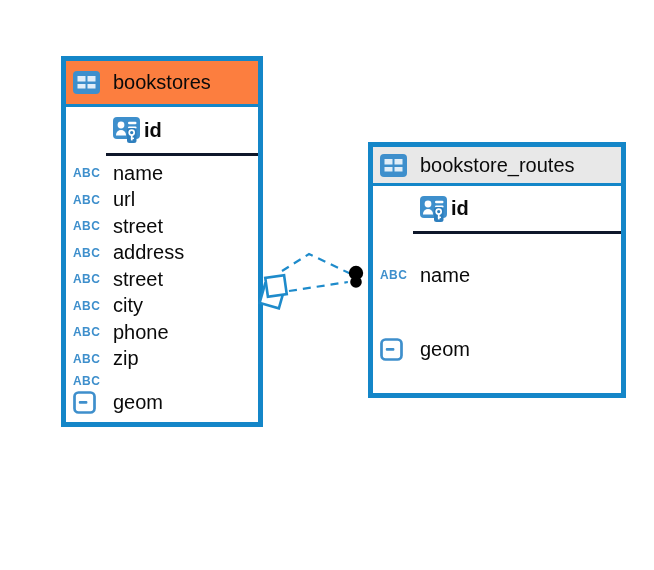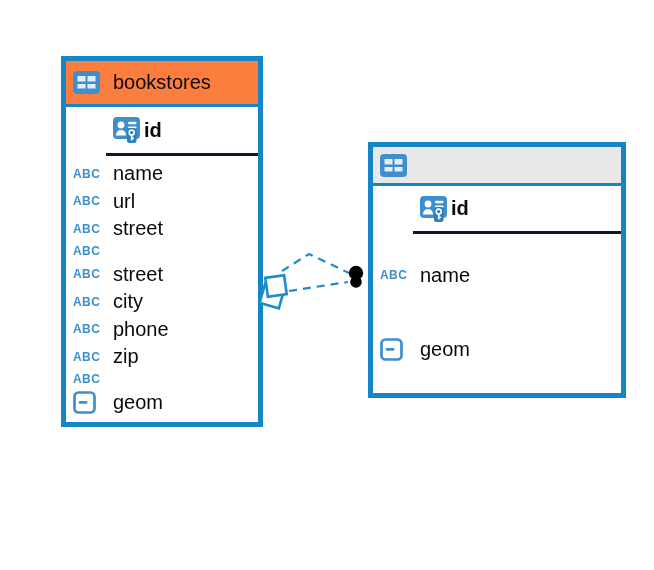--- a/index.html
+++ b/index.html
@@ -123,20 +123,21 @@
       <div class="frow">
         <span class="ic">
             <span class="abc">ABC</span>
           </span>
         <span>street</span>
       </div>
       <div class="frow">
         <span class="ic">
             <span class="abc">ABC</span>
           </span>
+        <span>address</span>
       </div>
       <div class="frow">
         <span class="ic">
             <span class="abc">ABC</span>
           </span>
         <span>street</span>
       </div>
       <div class="frow">
         <span class="ic">
             <span class="abc">ABC</span>
@@ -176,20 +177,21 @@
     <div class="t-header">
       <span class="ic">
         <svg width="27" height="23" viewBox="0 0 27 23">
           <rect width="27" height="23" rx="4" fill="#3E8FCC"></rect>
           <rect x="4.5" y="5" width="8" height="5.5" fill="#ffffff" opacity="0.85"></rect>
           <rect x="14.5" y="5" width="8" height="5.5" fill="#ffffff" opacity="0.85"></rect>
           <rect x="4.5" y="13" width="8" height="4.5" fill="#ffffff" opacity="0.85"></rect>
           <rect x="14.5" y="13" width="8" height="4.5" fill="#ffffff" opacity="0.85"></rect>
         </svg>
       </span>
+      <span>bookstore_routes</span>
     </div>
 
     <div class="pk-row">
       <span class="ic">
         <svg width="27" height="26" viewBox="0 0 27 26">
           <rect width="27" height="22" rx="4" fill="#3E8FCC"></rect>
           <circle cx="8" cy="8" r="3.4" fill="#ffffff"></circle>
           <path d="M3 18 a5 5 0 0 1 10 0 v0.5 h-10 z" fill="#ffffff"></path>
           <rect x="15" y="4.8" width="8.5" height="2.4" rx="1.2" fill="#ffffff"></rect>
           <rect x="15" y="9.4" width="8.5" height="2.4" rx="1.2" fill="#ffffff"></rect>

